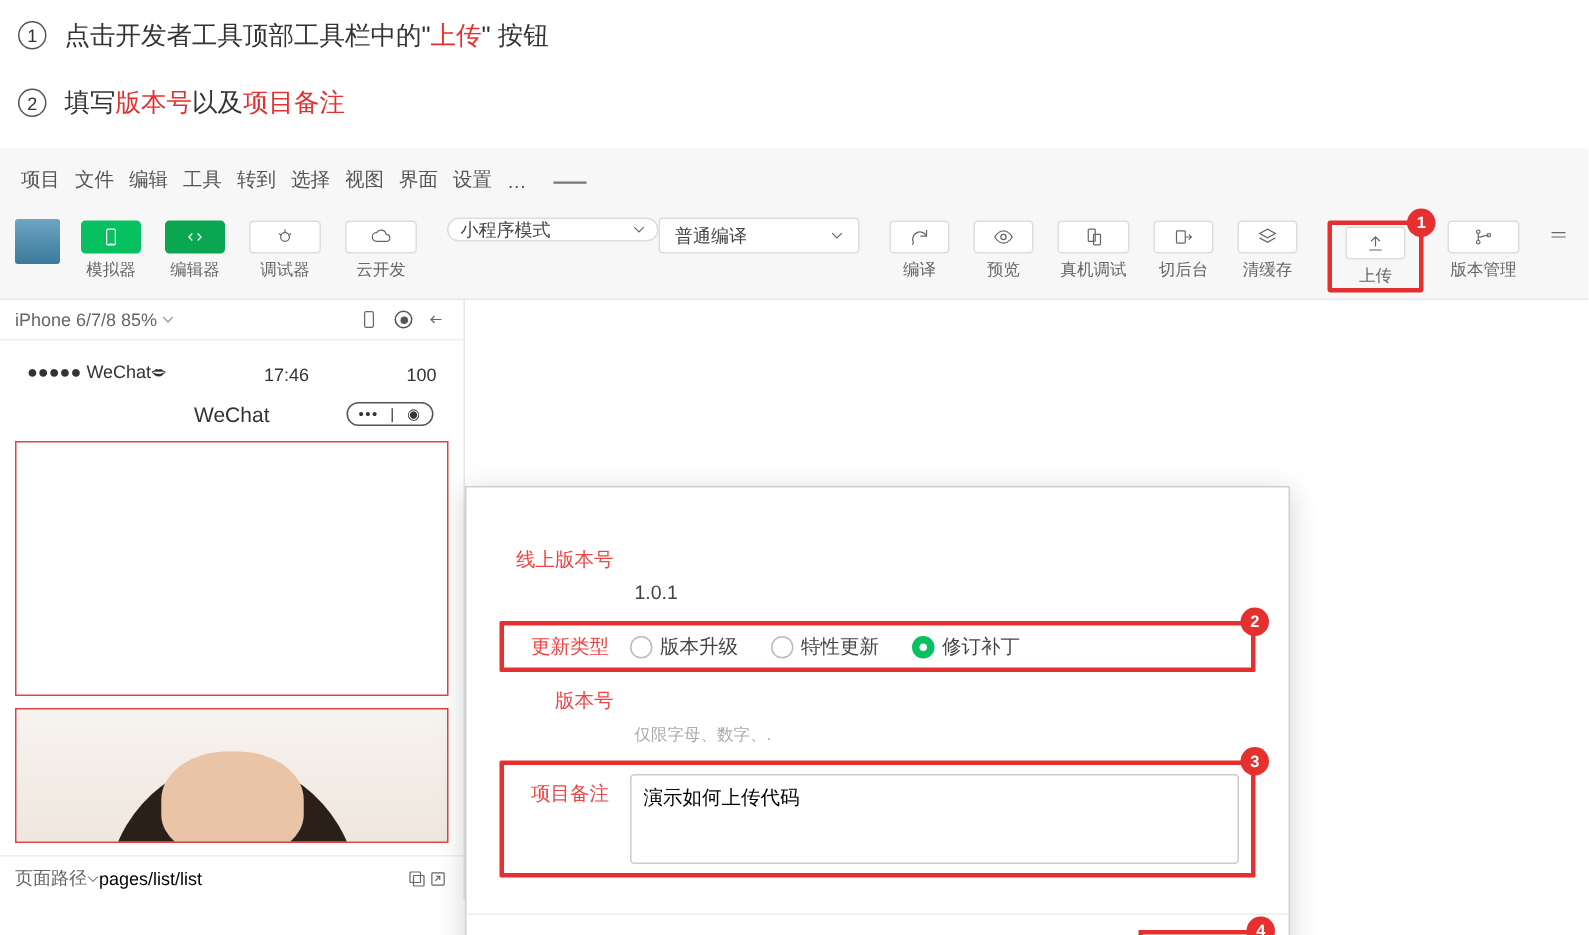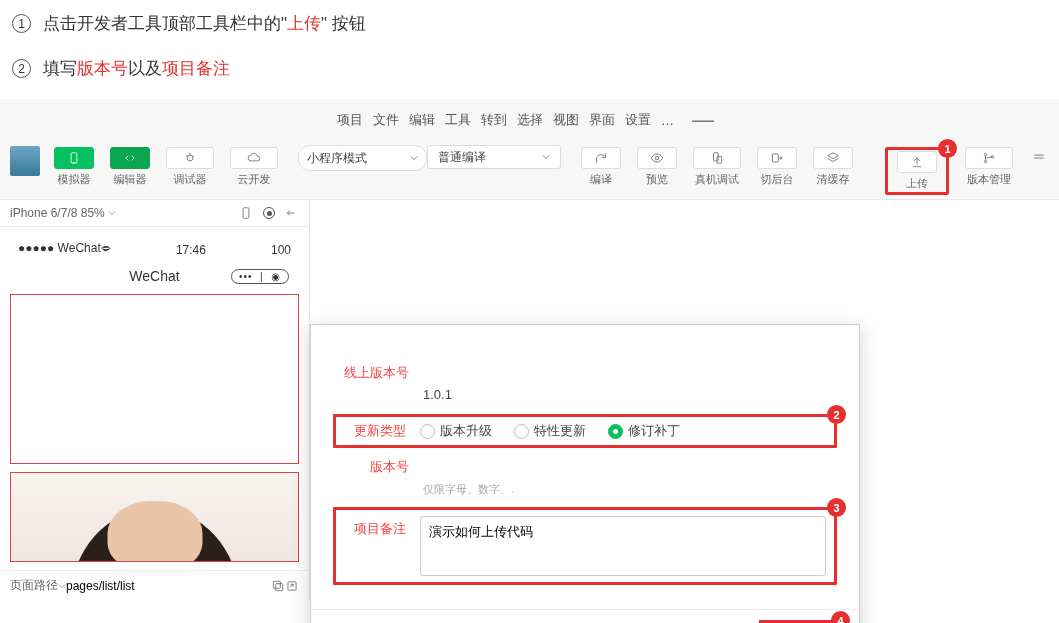--- a/index.html
+++ b/index.html
@@ -2,32 +2,32 @@
 <html><head>
 <meta charset="utf-8">
 <style>
 * { box-sizing:border-box; margin:0; padding:0; font-family:-apple-system,BlinkMacSystemFont,"Segoe UI","Microsoft YaHei",sans-serif; }
 body { background:#fff; font-size:13px; color:#333; width:1059px; position:relative; }
 .step { font-size:17px; padding:6px 12px; display:flex; align-items:center; gap:12px; }
 .step .num { display:inline-flex; width:19px; height:19px; border:1.4px solid #555; border-radius:50%; align-items:center; justify-content:center; font-size:12px; }
 .red { color:#e6302f; }
 .page-top-gap { height:6px; }
 .editor { position:relative; margin-top:12px; border-top:1px solid transparent; }
-.menubar { display:flex; gap:10px; padding:8px 14px; font-size:13px; color:#555; align-items:center; background:#f7f7f7;justify-content:center; }
+.menubar { display:flex; gap:10px; padding:8px 14px; font-size:13px; color:#555; align-items:center; background:#f7f7f7; }
 .menubar .title { flex:1; text-align:center; color:#888; font-size:13px; }
 .minbtn { font-size:22px; color:#777; padding:0 8px; }
 .toolbar { display:flex; align-items:flex-start; padding:6px 10px 4px; background:#f7f7f7; border-bottom:1px solid #e6e6e6; }
 .tbtn-group { display:flex; align-items:flex-start; }
 .tbtn { display:flex; flex-direction:column; align-items:center; gap:3px; padding:0 8px; font-size:11px; color:#666; }
 .tbtn .icon { width:40px; height:22px; border:1px solid #ddd; border-radius:3px; display:flex; align-items:center; justify-content:center; background:#fff; }
 .tbtn .icon.green { background:#07c160; border-color:#07c160; color:#fff; }
 .tbtn .icon.dark { background:#0aa651; border-color:#0aa651; color:#fff; }
 .tbtn .icon.wide { width:48px; }
 .avatar { width:30px; height:30px; background:linear-gradient(#6ea4c4,#3a7a9a); border-radius:2px; margin-right:6px; margin-top:-1px; }
-.mode-select { display:flex; align-items:center; height:26px; border:1px solid #ddd; border-radius:12px; background:#fff; padding:0 8px; font-size:12px; color:#444; margin-left:12px; margin-right:auto; margin-top:-2px; gap:43px;}
+.mode-select { display:flex; align-items:center; height:16px; border:1px solid #ddd; border-radius:12px; background:#fff; padding:0 8px; font-size:12px; color:#444; margin-left:12px; margin-right:auto; margin-top:-2px; gap:55px;}
 .compile-select { display:flex; align-items:center; height:24px; border:1px solid #ddd; border-radius:3px; background:#fff; padding:0 10px; font-size:12px; color:#444; margin-right:12px; margin-top:-2px; gap:56px; }
 .upload-box { border:3px solid #e6302f; border-radius:2px; padding:1px; position:relative; }
 .marker { position:absolute; width:19px; height:19px; border-radius:50%; background:#e6302f; color:#fff; display:flex; align-items:center; justify-content:center; font-size:11px; font-weight:bold; z-index:5; }
 .split { display:flex;flex-direction:column; }
 .sim-pane { width:310px; border-right:1px solid #e7e7e7; position:relative; }
 .sim-top { display:flex; align-items:center; gap:10px; padding:6px 10px; font-size:12px; color:#666; border-bottom:1px solid #eee; }
 .sim-top .spacer { flex:1; }
 .sim-canvas { padding:10px 10px 0; }
 .phone-status { display:flex; align-items:center; justify-content:space-between; font-size:12px; padding:4px 8px; }
 .phone-title { display:flex; align-items:center; justify-content:center; position:relative; font-size:14px; padding:6px 0 10px; }

